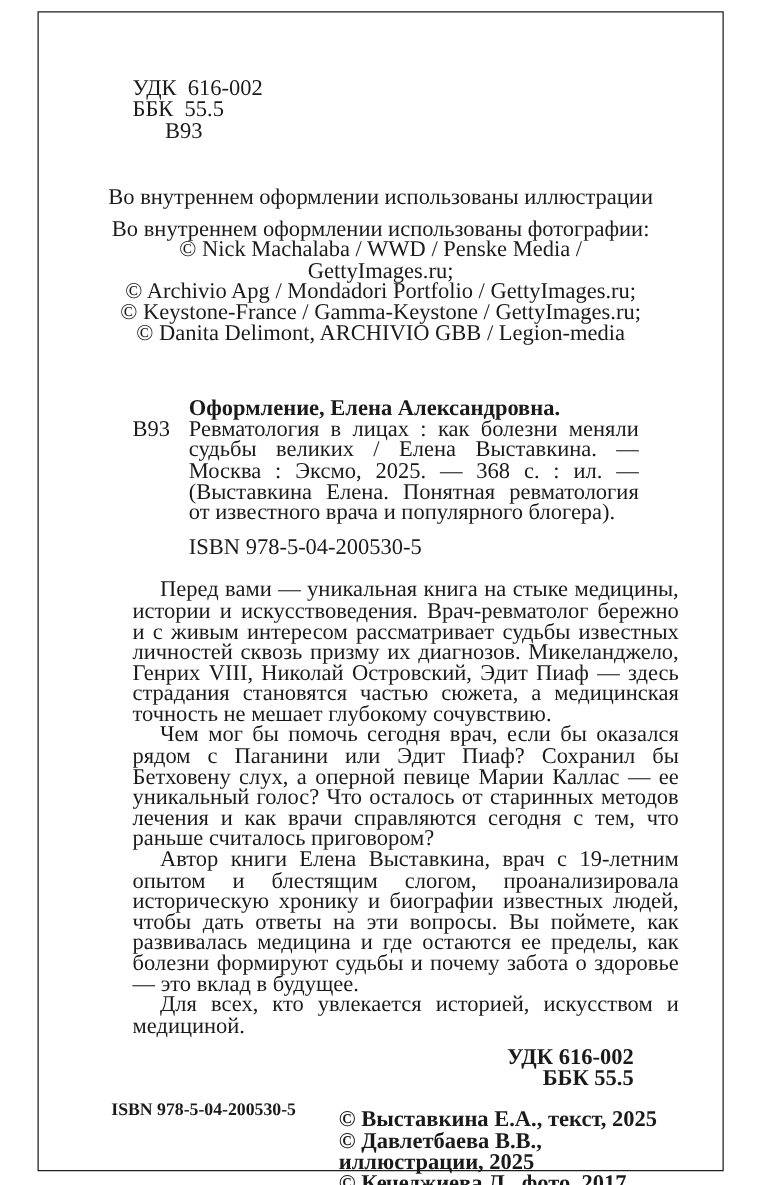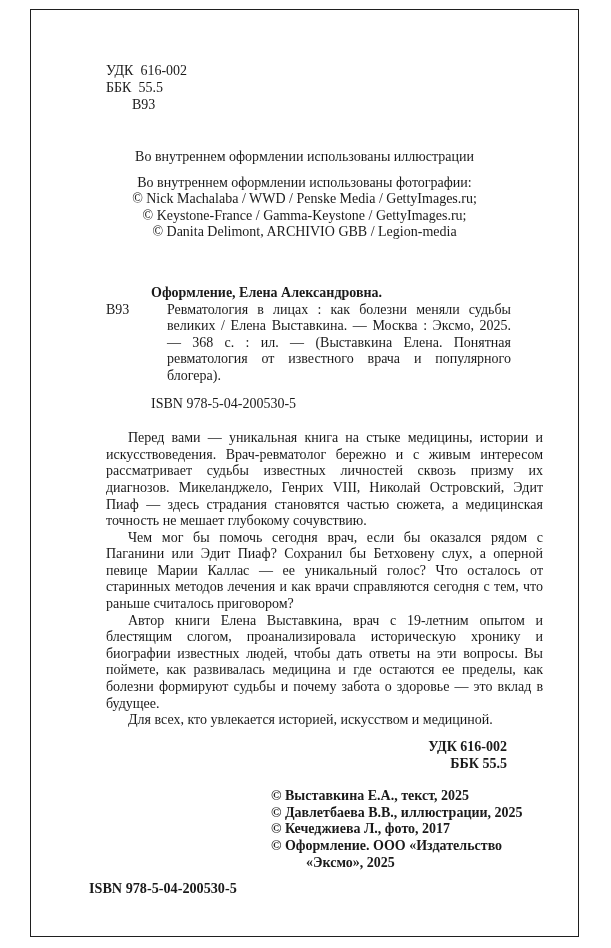--- a/index.html
+++ b/index.html
@@ -24,21 +24,21 @@
     border: 1.5px solid #1f1f1f;
     box-sizing: border-box;
   }
   .content {
     position: absolute;
     left: 0;
     top: 0;
     right: 0;
     bottom: 0;
     padding: 52px 35px 0 75px;
-    font-size: 14px;
+    font-size: 18px;
     line-height: 16.6px;
   }
   .top-codes .code-line {
     white-space: pre;
     line-height: 17px;
   }
   .top-codes .b93 {
     margin-left: 26px;
   }
   .credit-block {
@@ -65,21 +65,20 @@
   .catalog-entry-wrap {
     position: relative;
   }
   .margin-code {
     position: absolute;
     left: -45px;
     top: 0;
   }
   .catalog-entry {
     text-align: justify;
-    margin-left: 16px;
   }
   .catalog-isbn {
     margin-top: 11px;
   }
   .annotation {
     margin-top: 18px;
     text-align: justify;
     hyphens: auto;
     -webkit-hyphens: auto;
   }
@@ -123,20 +122,21 @@
       <div class="code-line b93">В93</div>
     </div>
 
     <div class="credit-block">
       <div>Во внутреннем оформлении использованы иллюстрации</div>
     </div>
 
     <div class="credit-block photo">
       <div>Во внутреннем оформлении использованы фотографии:</div>
       <div>© Nick Machalaba / WWD / Penske Media / GettyImages.ru;</div>
+      <div>© Archivio Apg / Mondadori Portfolio / GettyImages.ru;</div>
       <div>© Keystone-France / Gamma-Keystone / GettyImages.ru;</div>
       <div>© Danita Delimont, ARCHIVIO GBB / Legion-media</div>
     </div>
 
     <div class="catalog">
       <div class="catalog-author">Оформление, Елена Александровна.</div>
       <div class="catalog-entry-wrap">
         <span class="margin-code">В93</span>
         <div class="catalog-entry">Ревматология в лицах : как болезни меняли судьбы великих / Елена Выставкина. — Москва : Эксмо, 2025. — 368 с. : ил. — (Выставкина Елена. Понятная ревматология от известного врача и популярного блогера).</div>
       </div>

